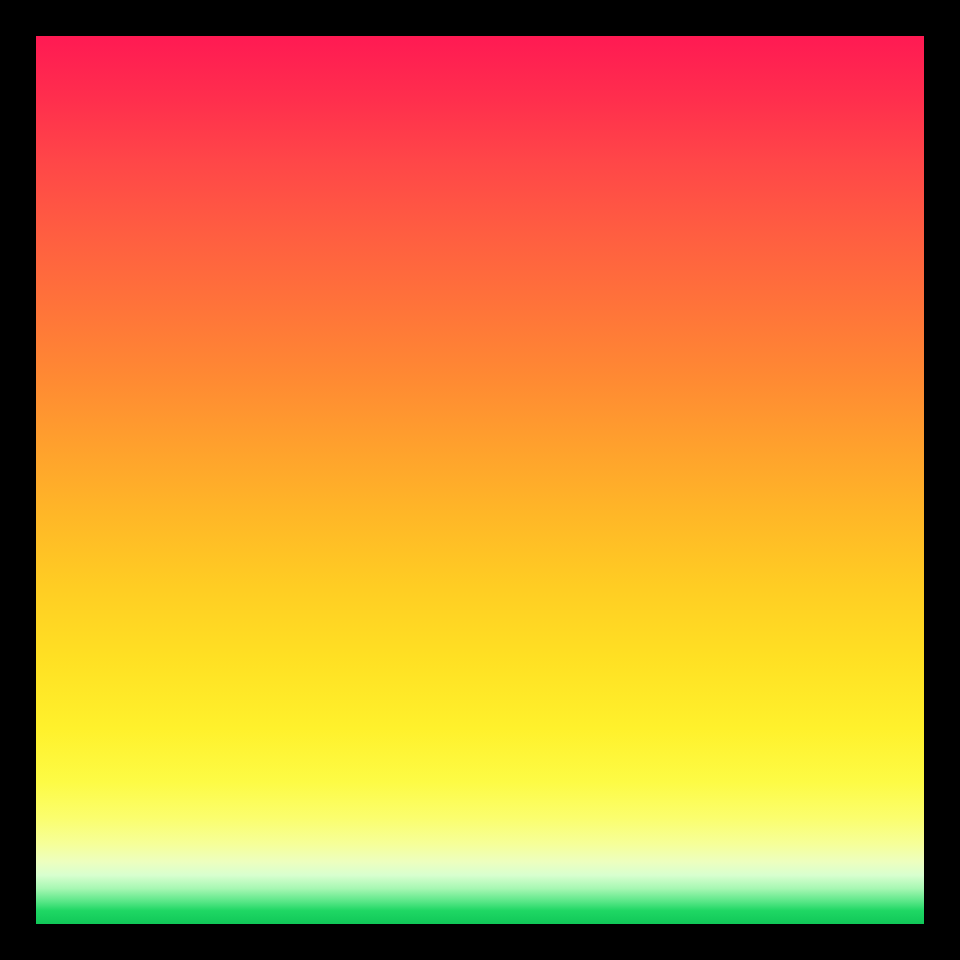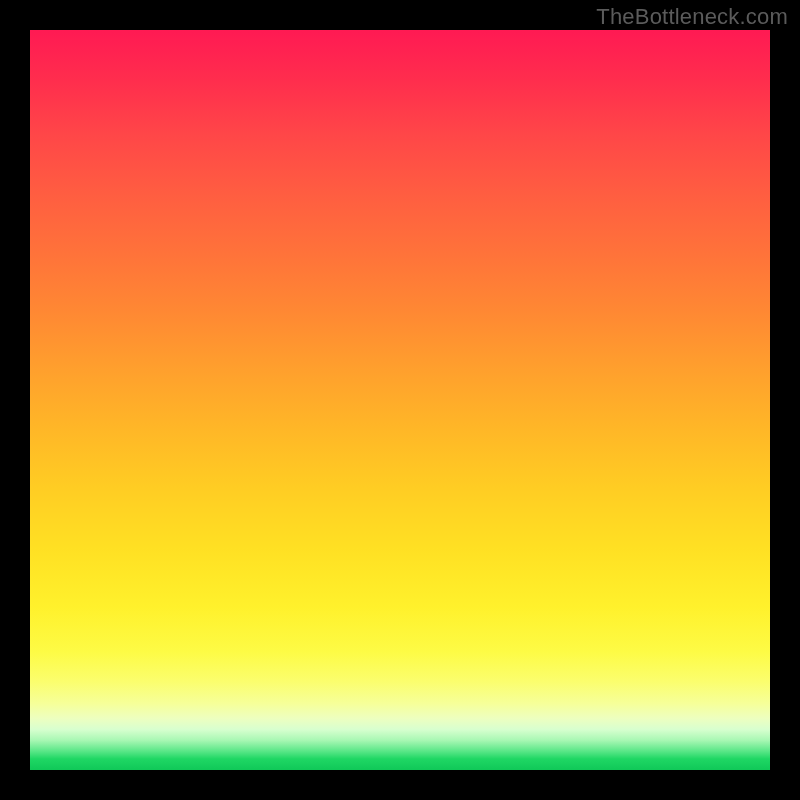--- a/index.html
+++ b/index.html
@@ -82,21 +82,20 @@
   }
   .marker {
     fill: #e16767;
     stroke: none;
   }
 </style>
 </head>
 <body>
 
 <div class="wrapper">
-  <div class="watermark">TheBottleneck.com</div>
 
   <div class="frame">
     <div class="plot">
       <div class="gradient"></div>
       <svg id="chart-svg" width="740" height="740" viewBox="0 0 740 740">
         <path id="curve-path" class="curve" d="M0.00 0.00 L22.20 7.40 L44.40 17.76 L66.60 31.08 L88.80 47.36 L111.00 66.60 L133.20 88.80 L162.80 121.36 L192.40 156.88 L222.00 195.36 L251.60 236.80 L281.20 281.20 L310.80 328.56 L340.40 377.40 L370.00 427.72 L399.60 478.04 L429.20 528.36 L458.80 578.68 L488.40 627.52 L503.20 649.72 L518.00 668.96 L532.80 685.24 L547.60 698.56 L562.40 708.92 L577.20 716.32 L592.00 721.50 L606.80 724.46 L621.60 725.20 L636.40 722.98 L651.20 716.32 L666.00 703.00 L680.80 680.80 L695.60 649.72 L710.40 611.24 L725.20 568.32 L740.00 523.92"></path>
         <g id="markers-group">
             <rect x="489.80" y="636.84" width="12" height="8" rx="4" ry="4" class="marker"></rect>
             <rect x="504.60" y="656.08" width="12" height="8" rx="4" ry="4" class="marker"></rect>
             <rect x="534.20" y="688.64" width="12" height="8" rx="4" ry="4" class="marker"></rect>

